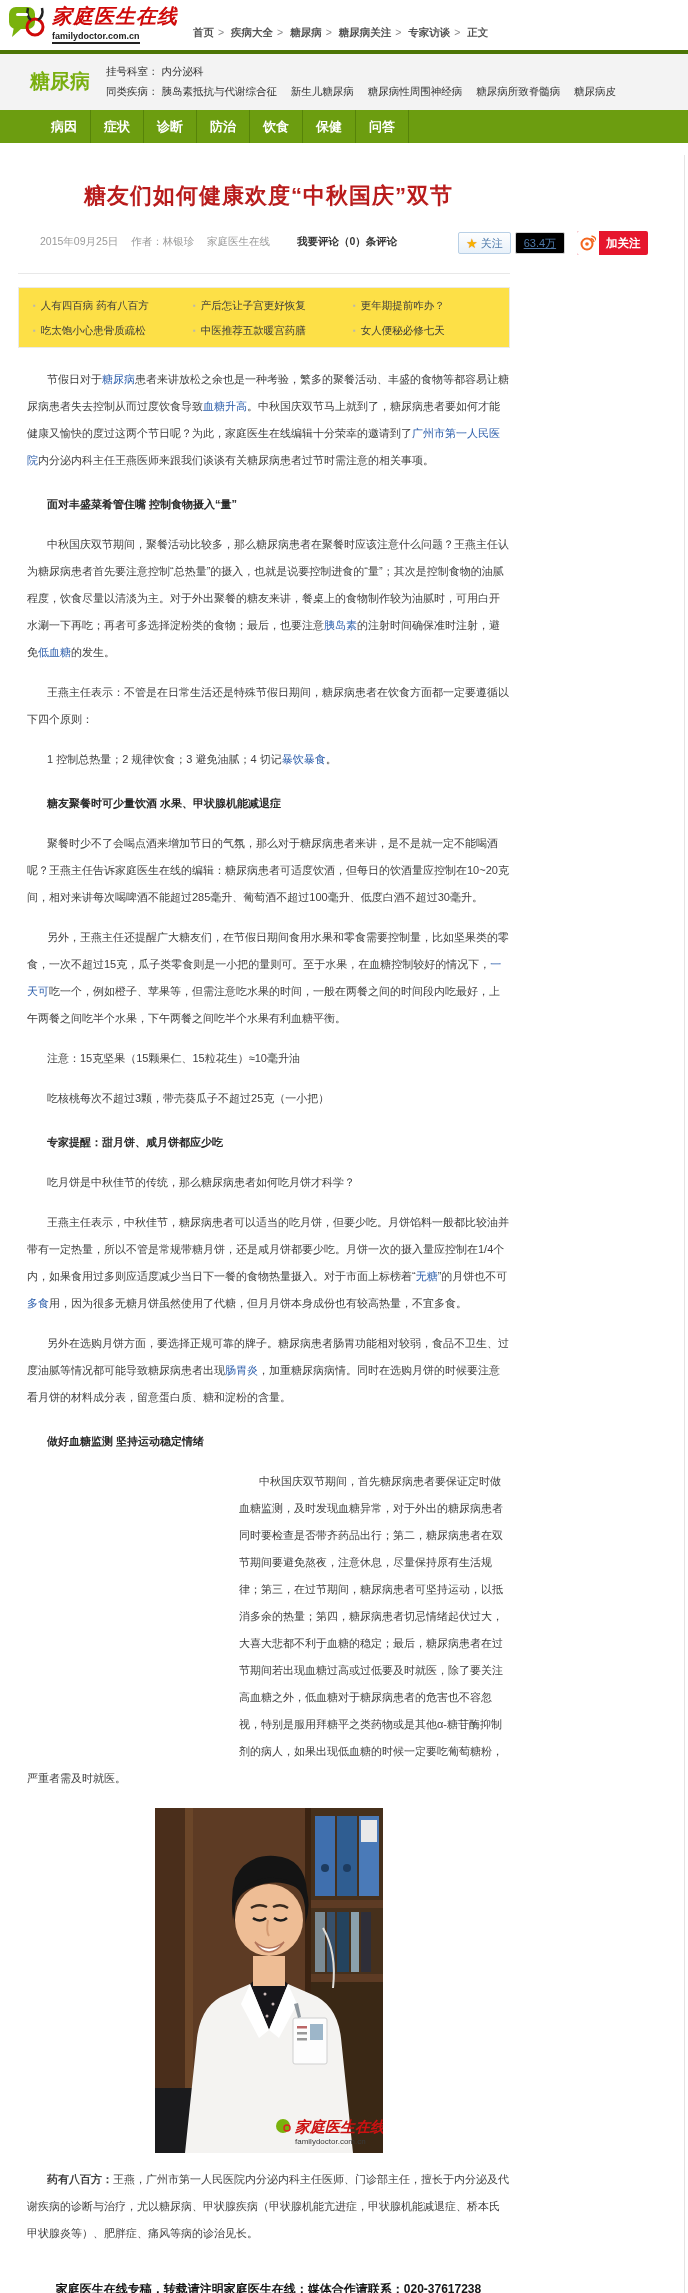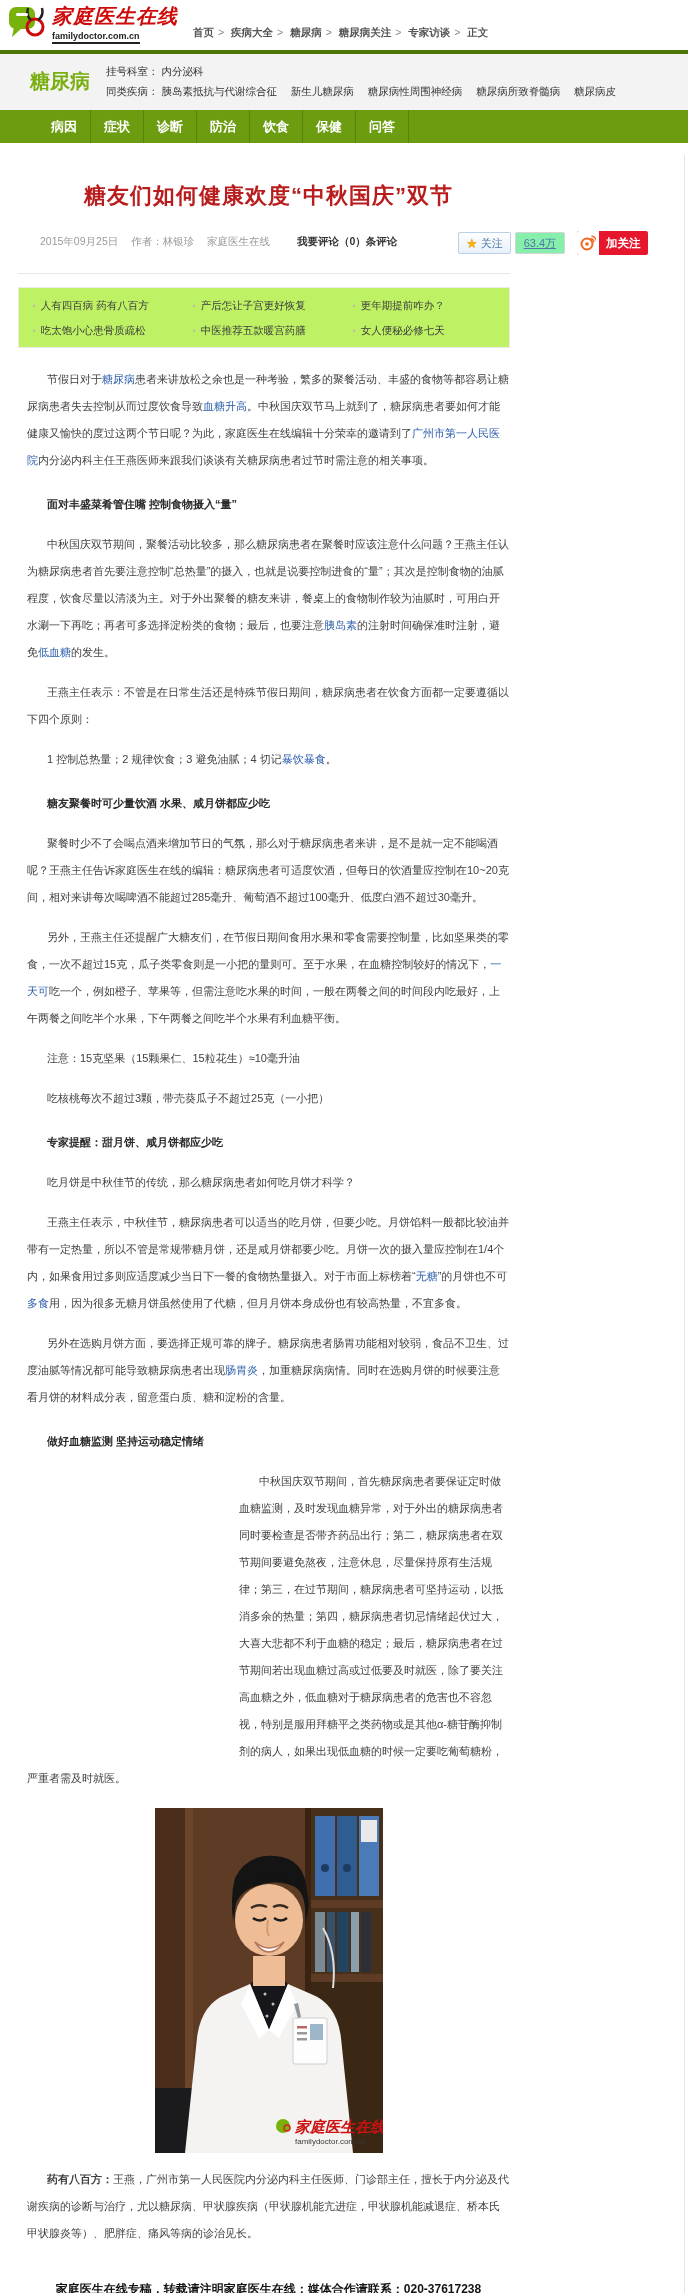--- a/index.html
+++ b/index.html
@@ -33,28 +33,28 @@
   .content { padding-left:27px; width:660px; }
   .title { width:483px; text-align:center; font-size:22px; font-weight:bold; color:#b91c1c; margin-top:38px; letter-spacing:1px; }
 
   .meta { position:relative; width:483px; margin-top:24px; height:26px; font-size:10.5px; color:#9a9a9a; padding-left:13px; }
   .meta .m { margin-right:10px; }
   .meta .cmt { color:#333; text-decoration:none; font-weight:bold; margin-left:14px; }
   .share { position:absolute; left:431px; top:-4px; display:flex; align-items:center; white-space:nowrap; }
   .fbtn { display:flex; align-items:center; height:22px; padding:0 7px; border:1px solid #b9d0e6; background:linear-gradient(#fefefe,#e8f1fa); border-radius:2px; text-decoration:none; }
   .fbtn .star { color:#f8b200; font-size:13px; margin-right:3px; text-shadow:0 0 1px #c88; }
   .fbtn .ftxt { color:#4d78a8; font-size:11px; }
-  .fcount { height:22px; line-height:20px; border:1px solid #d4d4d4; border-radius:2px; background:#86efac; color:#4d78a8; font-size:11px; padding:0 8px; margin-left:4px; }
+  .fcount { height:22px; line-height:20px; border:1px solid #d4d4d4; border-radius:2px; background:#000000; color:#4d78a8; font-size:11px; padding:0 8px; margin-left:4px; }
   .wbtn { display:flex; align-items:center; height:24px; margin-left:12px; background:#e6162d; border-radius:2px; overflow:hidden; text-decoration:none; }
   .wbtn .wicon { width:22px; height:24px; background:#fff; display:flex; align-items:center; justify-content:center; }
   .wbtn .wtxt { color:#fff; font-size:11.5px; font-weight:bold; padding:0 7px; }
 
   .divider { width:492px; margin-left:-9px; border-bottom:1px solid #e8e8e8; margin-top:12px; }
 
-  .relbox { width:492px; margin:13px 0 18px -9px; background:#bef264; border:1px solid #eaeaea; padding:11px 0 9px 14px; display:grid; grid-template-columns:160px 160px 150px; row-gap:11px; }
+  .relbox { width:492px; margin:13px 0 18px -9px; background:#fde047; border:1px solid #eaeaea; padding:11px 0 9px 14px; display:grid; grid-template-columns:160px 160px 150px; row-gap:11px; }
   .relbox a { font-size:10.5px; color:#3c3c3c; text-decoration:none; }
   .relbox a::before { content:"▪"; color:#b5b5b5; font-size:8px; margin-right:5px; vertical-align:1px; }
 
   
   .article { width:483px; font-size:11px; color:#3f3f3f; }
   .article p { line-height:27px; margin:13px 0; text-indent:20px; }
   .article p.h { font-weight:bold; color:#2b2b2b; margin:17px 0 6px 0; }
   .article a.lnk { color:#2a5caa; text-decoration:none; }
   .article .b { font-weight:bold; }
   .article .spacer { float:left; width:212px; height:284px; }
@@ -161,21 +161,21 @@
       <a href="#">中医推荐五款暖宫药膳</a>
       <a href="#">女人便秘必修七天</a>
     </div>
 
     <div class="article" id="article-blocks">
         <p><span>节假日对于</span><a class="lnk" href="#">糖尿病</a><span>患者来讲放松之余也是一种考验，繁多的聚餐活动、丰盛的食物等都容易让糖尿病患者失去控制从而过度饮食导致</span><a class="lnk" href="#">血糖升高</a><span>。中秋国庆双节马上就到了，糖尿病患者要如何才能健康又愉快的度过这两个节日呢？为此，家庭医生在线编辑十分荣幸的邀请到了</span><a class="lnk" href="#">广州市第一人民医院</a><span>内分泌内科主任王燕医师来跟我们谈谈有关糖尿病患者过节时需注意的相关事项。</span></p>
         <p class="h">面对丰盛菜肴管住嘴 控制食物摄入“量”</p>
         <p><span>中秋国庆双节期间，聚餐活动比较多，那么糖尿病患者在聚餐时应该注意什么问题？王燕主任认为糖尿病患者首先要注意控制“总热量”的摄入，也就是说要控制进食的“量”；其次是控制食物的油腻程度，饮食尽量以清淡为主。对于外出聚餐的糖友来讲，餐桌上的食物制作较为油腻时，可用白开水涮一下再吃；再者可多选择淀粉类的食物；最后，也要注意</span><a class="lnk" href="#">胰岛素</a><span>的注射时间确保准时注射，避免</span><a class="lnk" href="#">低血糖</a><span>的发生。</span></p>
         <p><span>王燕主任表示：不管是在日常生活还是特殊节假日期间，糖尿病患者在饮食方面都一定要遵循以下四个原则：</span></p>
         <p><span>1 控制总热量；2 规律饮食；3 避免油腻；4 切记</span><a class="lnk" href="#">暴饮暴食</a><span>。</span></p>
-        <p class="h">糖友聚餐时可少量饮酒 水果、咸月饼都应少吃</p>
+        <p class="h">糖友聚餐时可少量饮酒 水果、甲状腺机能减退症</p>
         <p><span>聚餐时少不了会喝点酒来增加节日的气氛，那么对于糖尿病患者来讲，是不是就一定不能喝酒呢？王燕主任告诉家庭医生在线的编辑：糖尿病患者可适度饮酒，但每日的饮酒量应控制在10~20克间，相对来讲每次喝啤酒不能超过285毫升、葡萄酒不超过100毫升、低度白酒不超过30毫升。</span></p>
         <p><span>另外，王燕主任还提醒广大糖友们，在节假日期间食用水果和零食需要控制量，比如坚果类的零食，一次不超过15克，瓜子类零食则是一小把的量则可。至于水果，在血糖控制较好的情况下，</span><a class="lnk" href="#">一天可</a><span>吃一个，例如橙子、苹果等，但需注意吃水果的时间，一般在两餐之间的时间段内吃最好，上午两餐之间吃半个水果，下午两餐之间吃半个水果有利血糖平衡。</span></p>
         <p><span>注意：15克坚果（15颗果仁、15粒花生）≈10毫升油</span></p>
         <p><span>吃核桃每次不超过3颗，带壳葵瓜子不超过25克（一小把）</span></p>
         <p class="h">专家提醒：甜月饼、咸月饼都应少吃</p>
         <p><span>吃月饼是中秋佳节的传统，那么糖尿病患者如何吃月饼才科学？</span></p>
         <p><span>王燕主任表示，中秋佳节，糖尿病患者可以适当的吃月饼，但要少吃。月饼馅料一般都比较油并带有一定热量，所以不管是常规带糖月饼，还是咸月饼都要少吃。月饼一次的摄入量应控制在1/4个内，如果食用过多则应适度减少当日下一餐的食物热量摄入。对于市面上标榜着“</span><a class="lnk" href="#">无糖</a><span>”的月饼也不可</span><a class="lnk" href="#">多食</a><span>用，因为很多无糖月饼虽然使用了代糖，但月月饼本身成份也有较高热量，不宜多食。</span></p>
         <p><span>另外在选购月饼方面，要选择正规可靠的牌子。糖尿病患者肠胃功能相对较弱，食品不卫生、过度油腻等情况都可能导致糖尿病患者出现</span><a class="lnk" href="#">肠胃炎</a><span>，加重糖尿病病情。同时在选购月饼的时候要注意看月饼的材料成分表，留意蛋白质、糖和淀粉的含量。</span></p>
         <p class="h">做好血糖监测 坚持运动稳定情绪</p>
         <p class="wrapped"><span class="spacer"></span><span>中秋国庆双节期间，首先糖尿病患者要保证定时做血糖监测，及时发现血糖异常，对于外出的糖尿病患者同时要检查是否带齐药品出行；第二，糖尿病患者在双节期间要避免熬夜，注意休息，尽量保持原有生活规律；第三，在过节期间，糖尿病患者可坚持运动，以抵消多余的热量；第四，糖尿病患者切忌情绪起伏过大，大喜大悲都不利于血糖的稳定；最后，糖尿病患者在过节期间若出现血糖过高或过低要及时就医，除了要关注高血糖之外，低血糖对于糖尿病患者的危害也不容忽视，特别是服用拜糖平之类药物或是其他α-糖苷酶抑制剂的病人，如果出现低血糖的时候一定要吃葡萄糖粉，严重者需及时就医。</span></p>

